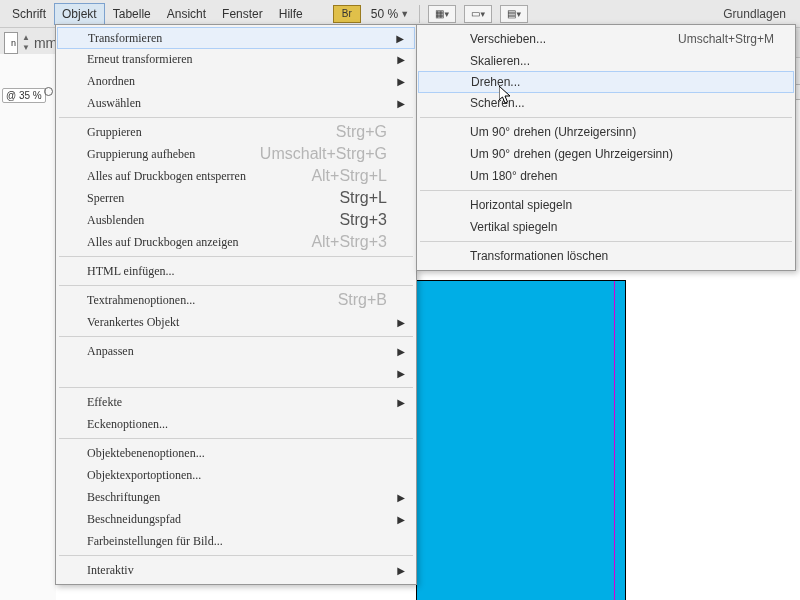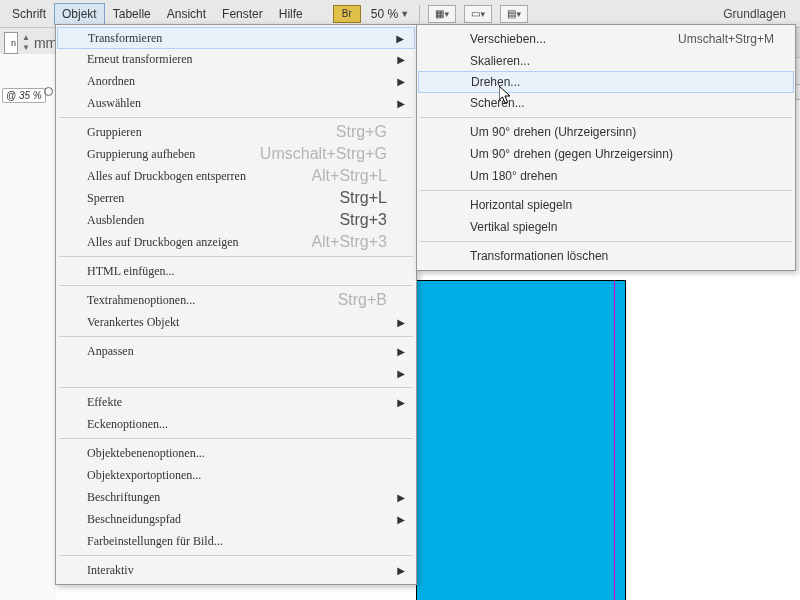--- a/index.html
+++ b/index.html
@@ -16,21 +16,21 @@
   .menubar .divider { width:1px; height:18px; background:#bbb; margin:0 4px;}
   .menubar .right-label { padding: 0 10px; color:#444;}
 
   
   .control-bar { height: 30px; background: #e8e8e8; border-bottom: 1px solid #c8c8c8; display:flex; align-items:center; padding-left:4px; gap:4px;}
   .control-bar .box { width:14px; height:22px; border:1px solid #999; background:#fff; font-size:9px; display:flex; align-items:center; justify-content:flex-end; padding-right:1px;}
   .control-bar .mm { font-size:14px; color:#555; padding-right:6px;}
   .control-bar .tri { font-size:8px; color:#666;}
 
   
-  .left-strip { position:absolute; left:0; top:54px; width:64px; height:546px; background:#fafafa; border-right:1px solid #bbb;font-style:italic;}
+  .left-strip { position:absolute; left:0; top:54px; width:64px; height:546px; background:#fafafa; border-right:1px solid #bbb;}
   .left-strip .zoom-badge { position:absolute; top:34px; left:2px; font-size:10px; background:#fff; border:1px solid #aaa; padding:1px 3px; border-radius:2px;}
   .left-strip .circ { position:absolute; top:33px; left:44px; width:9px; height:9px; border:1px solid #666; border-radius:50%;}
 
   
   .ruler-h { position:absolute; left:56px; top:84px; right:0; height:16px; background:#f5f5f5; border-top:1px solid #bbb; border-bottom:1px solid #bbb;}
   .canvas-area { position:absolute; left:56px; top:100px; right:0; bottom:0; background:#fff;}
   .page-shape { position:absolute; left:360px; top:180px; width:210px; height:420px; background:#00aee6; border:1px solid #000;}
   .page-shape::after { content:""; position:absolute; right:10px; top:0; bottom:0; width:1px; background:#d400d4;}
 
   

